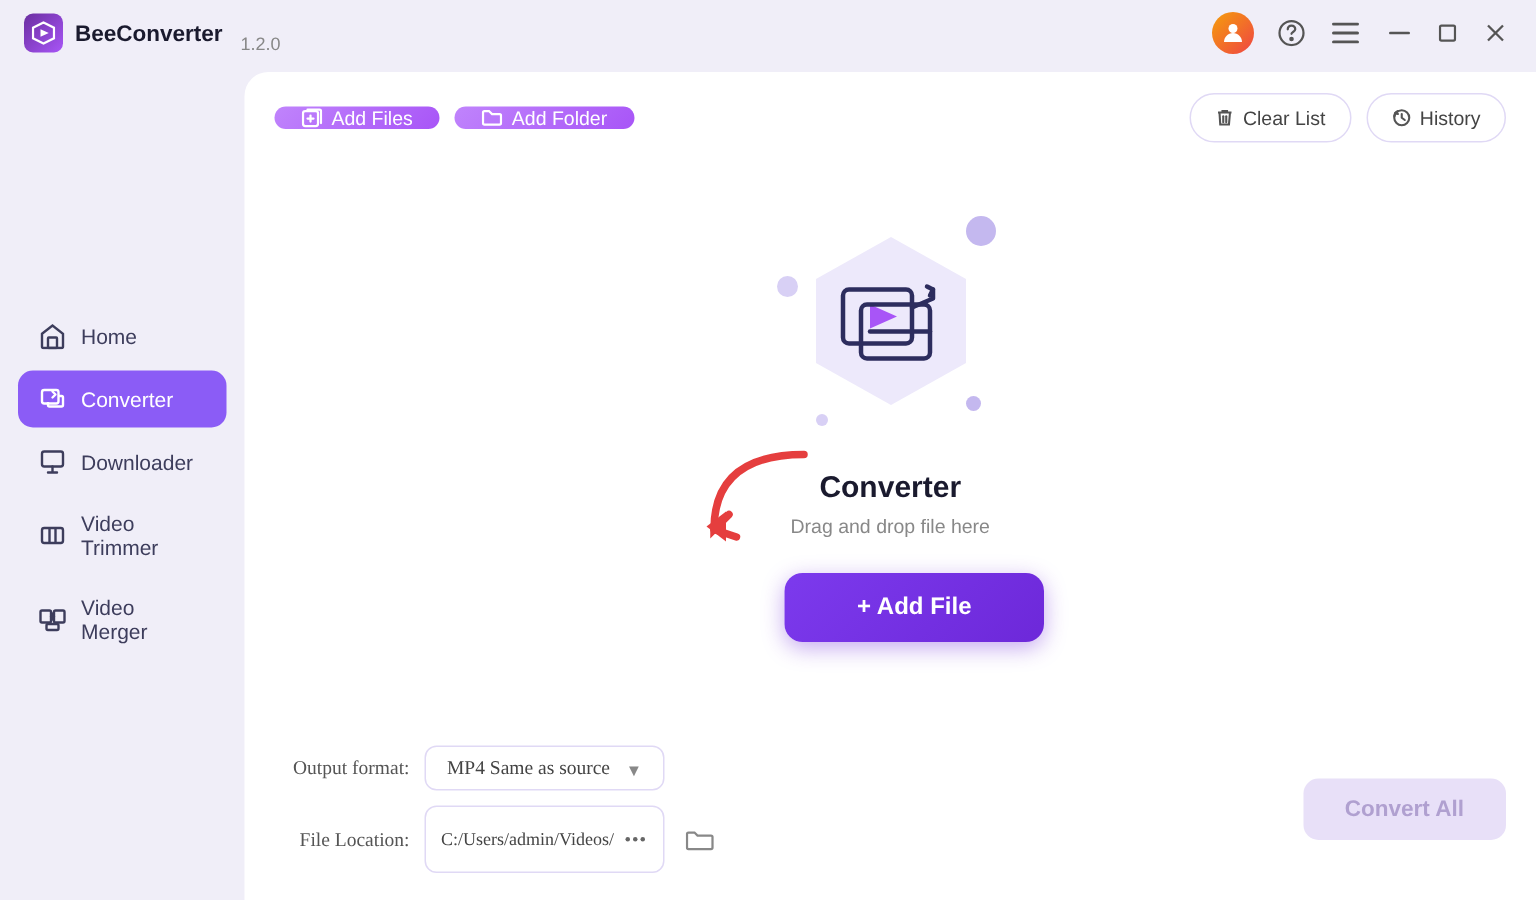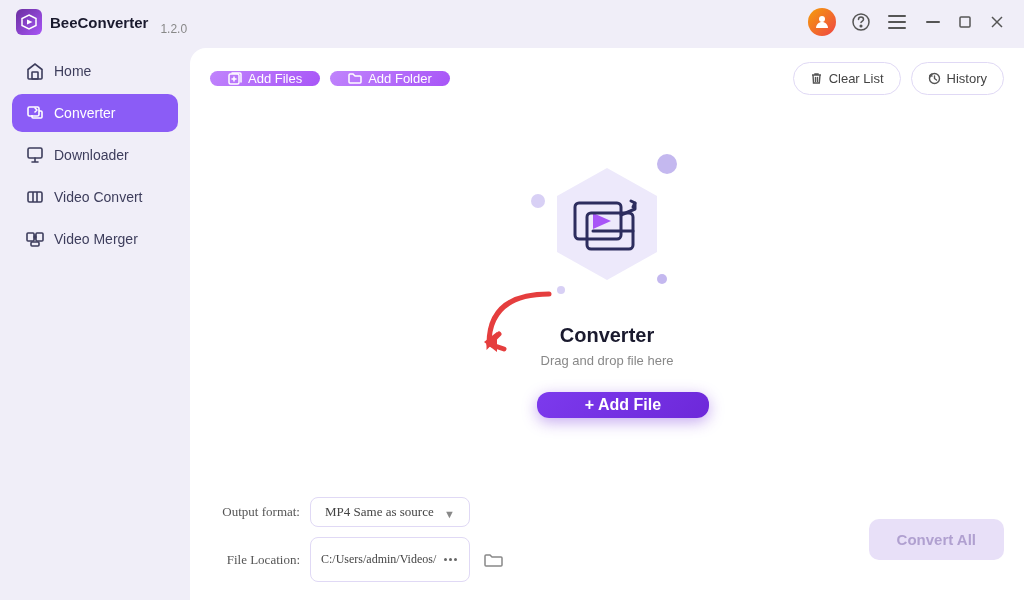--- a/index.html
+++ b/index.html
@@ -95,27 +95,28 @@
 
     
     .main-layout {
       display: flex;
       flex: 1;
       overflow: hidden;
     }
 
     
     .sidebar {
-      width: 190px;
+      width: 163px;
       background: #f0eef8;
       padding: 8px 12px;
       display: flex;
       flex-direction: column;
       gap: 4px;
       flex-shrink: 0;
+      justify-content: center;
     }
     .sidebar-item {
       display: flex;
       align-items: center;
       gap: 10px;
       padding: 10px 14px;
       border-radius: 10px;
       cursor: pointer;
       font-size: 14px;
       color: #3d3d5c;
@@ -244,21 +245,21 @@
       font-size: 13px;
       color: #888;
       margin-bottom: 24px;
     }
 
     .btn-add-file {
       display: flex;
       align-items: center;
       justify-content: center;
       gap: 8px;
-      padding: 4px 48px;
+      padding: 14px 48px;
       border-radius: 12px;
       border: none;
       background: linear-gradient(135deg, #7c3aed, #6d28d9);
       cursor: pointer;
       font-size: 16px;
       color: white;
       font-weight: 600;
       box-shadow: 0 4px 15px rgba(109,40,217,0.4);
       margin-left: 32px;
     }
@@ -441,21 +442,21 @@
       <span>Downloader</span>
     </div>
     <div class="sidebar-item">
       <span class="sidebar-icon">
         <svg width="18" height="18" viewBox="0 0 18 18" fill="none" stroke="currentColor" stroke-width="1.6">
           <rect x="2" y="4" width="14" height="10" rx="1.5"></rect>
           <line x1="7" y1="4" x2="7" y2="14"></line>
           <line x1="11" y1="4" x2="11" y2="14"></line>
         </svg>
       </span>
-      <span>Video Convert</span>
+      <span>Video Trimmer</span>
     </div>
     <div class="sidebar-item">
       <span class="sidebar-icon">
         <svg width="18" height="18" viewBox="0 0 18 18" fill="none" stroke="currentColor" stroke-width="1.6">
           <rect x="1" y="3" width="7" height="8" rx="1"></rect>
           <rect x="10" y="3" width="7" height="8" rx="1"></rect>
           <path d="M8 7h2M9 5v4" stroke-linecap="round"></path>
           <rect x="5" y="12" width="8" height="4" rx="1"></rect>
         </svg>
       </span>

